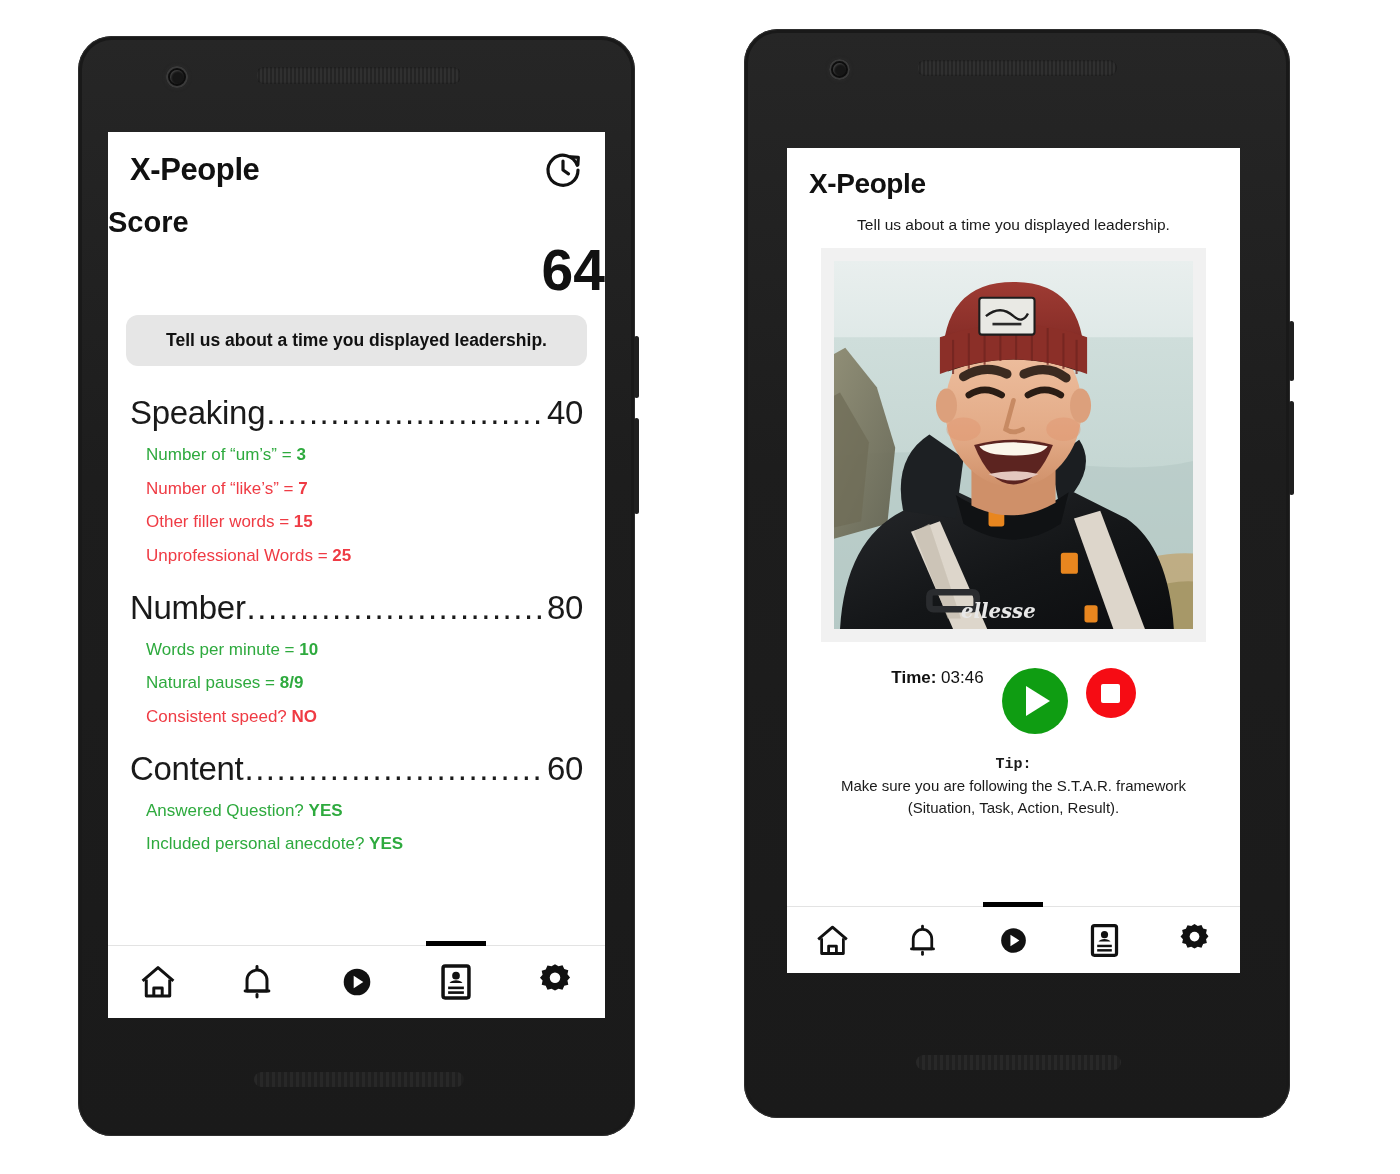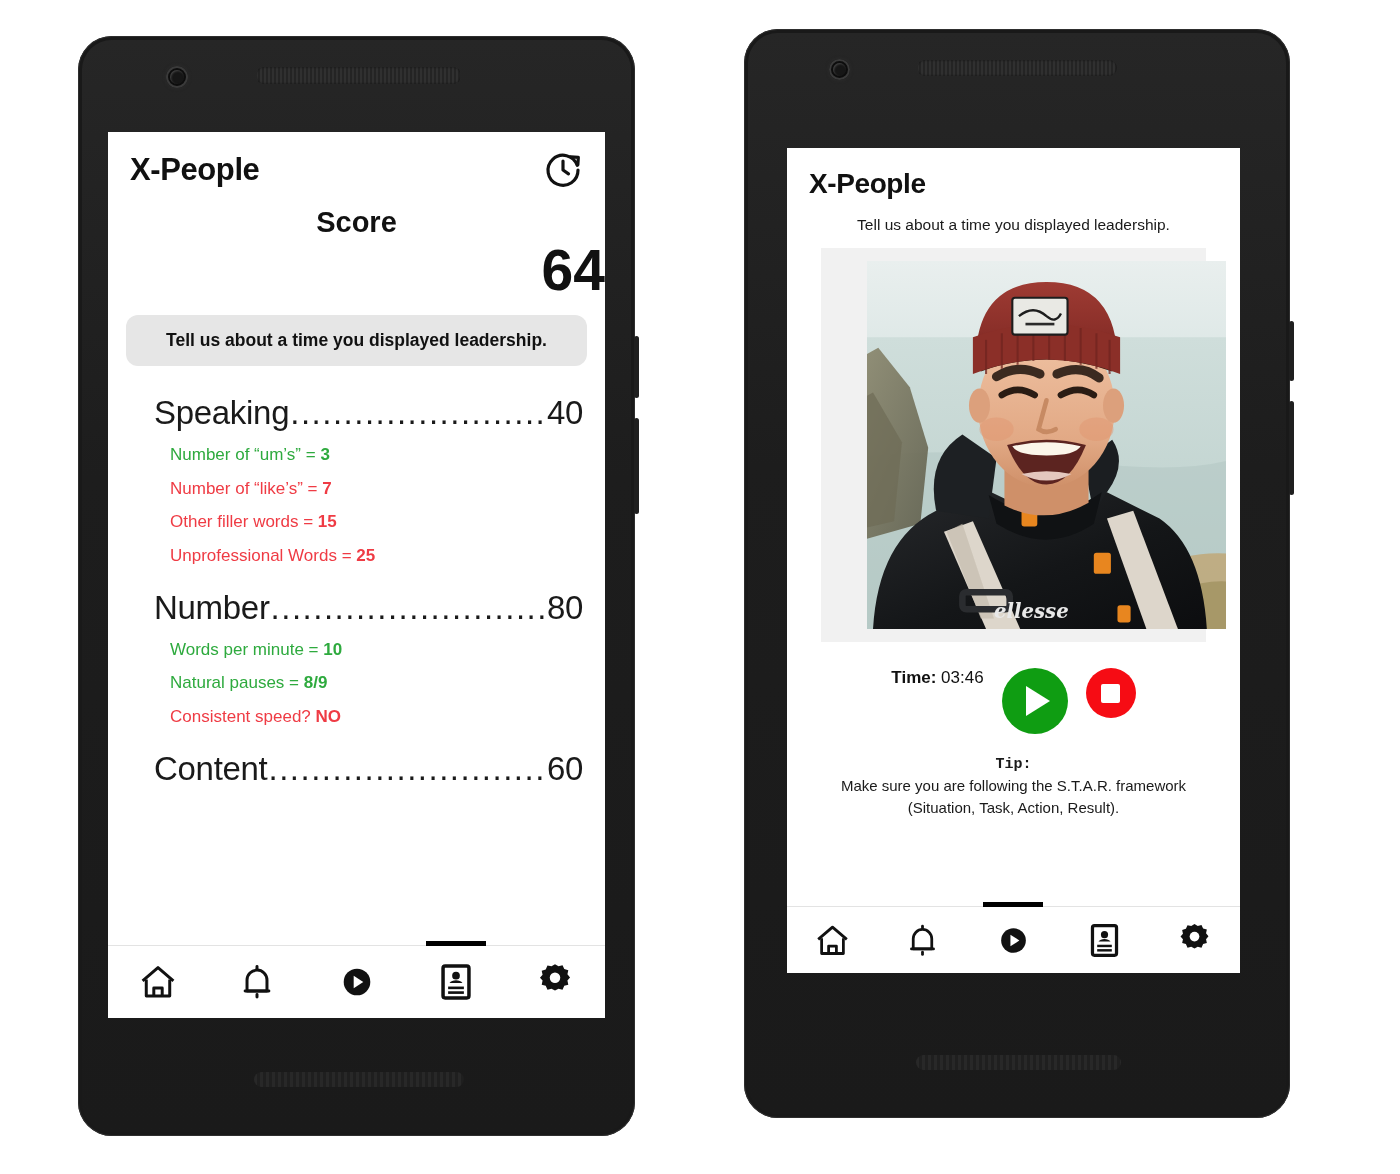--- a/index.html
+++ b/index.html
@@ -88,21 +88,21 @@
   }
   .app-title {
     font-size: 31px;
     font-weight: bold;
     color: #111;
     letter-spacing: -0.4px;
   }
   .history-icon { width: 40px; height: 40px; display: block; }
 
   .score-label {
-    text-align: center;
+    text-align: left;
     font-size: 29px;
     font-weight: bold;
     color: #111;
     margin-top: 12px;
   }
   .score-value {
     text-align: right;
     font-size: 57px;
     font-weight: bold;
     color: #111;
@@ -117,21 +117,21 @@
     padding: 14px 26px;
     text-align: center;
     font-size: 17.5px;
     font-weight: bold;
     color: #111;
     line-height: 1.33;
   }
 
   .sections { padding: 28px 0 0 0; flex: 1; overflow: hidden; }
 
-  .section { margin-bottom: 16px; margin-left: 24px; }
+  .section { margin-bottom: 16px; }
   .section:last-child { margin-bottom: 0; }
 
   .sec-head {
     display: flex;
     align-items: baseline;
     font-size: 33px;
     color: #1a1a1a;
     padding: 0 22px;
     font-weight: normal;
     white-space: nowrap;
@@ -208,21 +208,20 @@
     margin: 14px 34px 0 34px;
     background: #f1f1f1;
     padding: 13px;
   }
   .photo {
     width: 100%;
     height: 368px;
     position: relative;
     overflow: hidden;
     background: #fca5a5;
-    margin-left: 33px;
   }
 
   .controls {
     display: flex;
     align-items: flex-start;
     justify-content: center;
     gap: 18px;
     margin-top: 26px;
   }
   .time-label {
@@ -329,20 +328,24 @@
         <div class="sec-item good"><span>Natural pauses = </span><span class="val">8/9</span></div>
         <div class="sec-item bad"><span>Consistent speed? </span><span class="val">NO</span></div>
       </div>
     </div>
 
     <div class="section">
       <div class="sec-head">
         <span class="sec-name">Content</span>
         <span class="sec-dots">..........................................................</span>
         <span class="sec-score">60</span>
+      </div>
+      <div class="sec-items">
+        <div class="sec-item good"><span>Answered Question? </span><span class="val">YES</span></div>
+        <div class="sec-item good"><span>Included personal anecdote? </span><span class="val">YES</span></div>
       </div>
     </div>
 
   </div>
 
   <div class="nav">
     <div class="nav-item">
       <span>
         <svg viewBox="0 0 24 24" fill="none" stroke="#111" stroke-width="1.7" stroke-linejoin="round">
           <path d="M3.2 11.3 12 3.8l8.8 7.5"></path>

